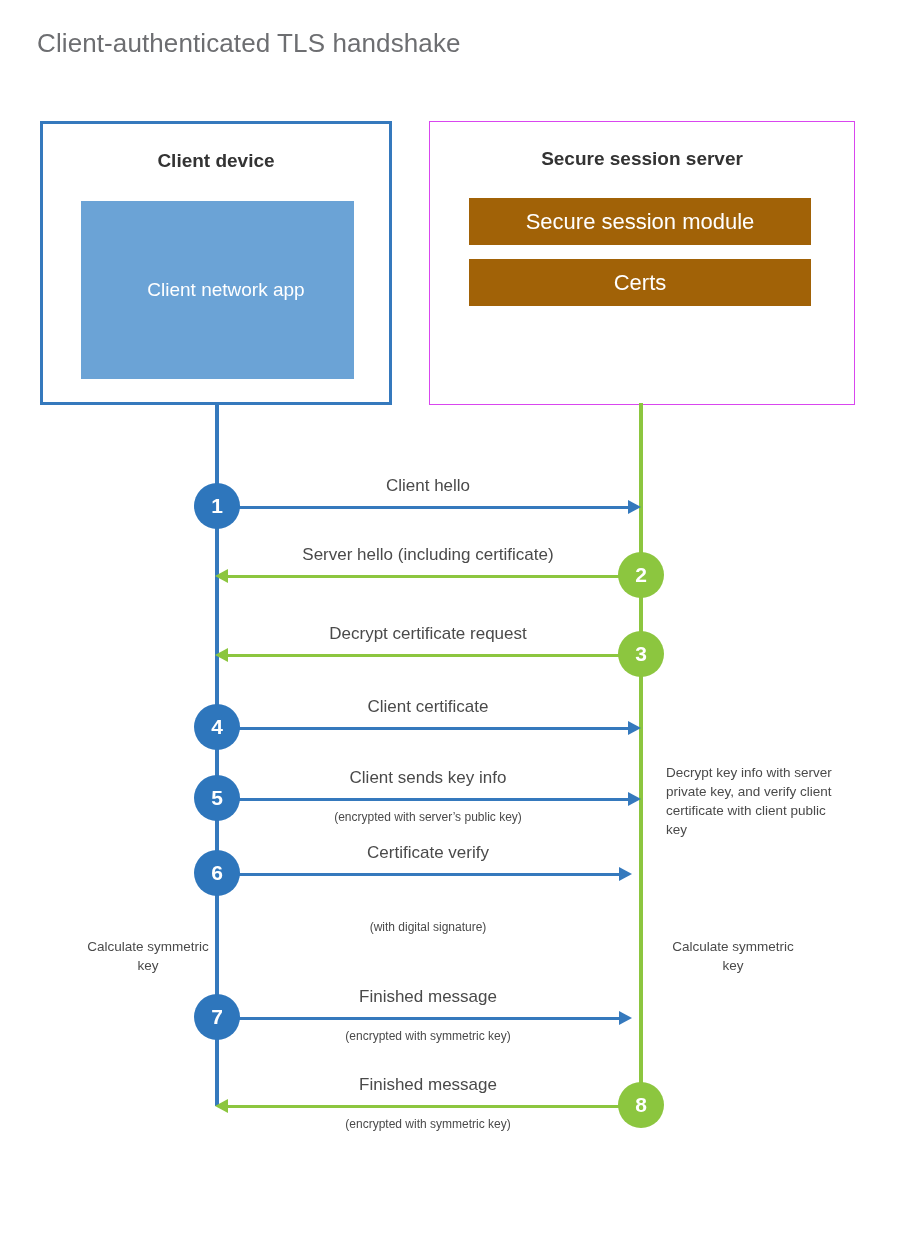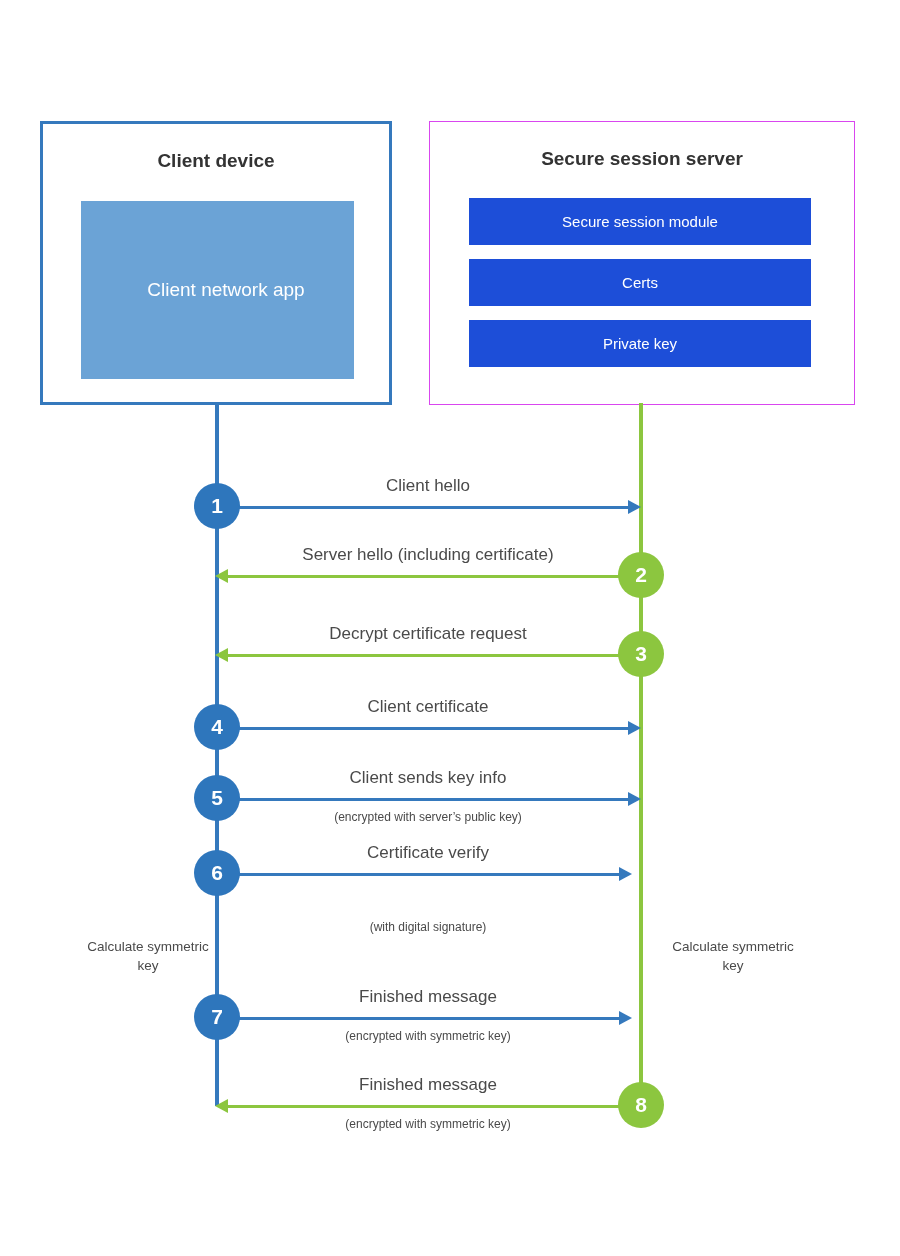--- a/index.html
+++ b/index.html
@@ -81,23 +81,23 @@
   }
 
   .server-bars {
     position: absolute;
     left: 39px;
     top: 76px;
     width: 342px;
   }
   .server-bar {
     height: 47px;
-    background: #1d4ed8;
+    background: #a16207;
     color: #ffffff;
-    font-size: 15px;
+    font-size: 22px;
     display: flex;
     align-items: center;
     justify-content: center;
     margin-bottom: 14px;
     box-sizing: border-box;
   }
 
   
   .lifeline {
     position: absolute;
@@ -205,32 +205,32 @@
     top: 937px;
     width: 130px;
     text-align: center;
   }
 </style>
 </head>
 <body>
 
 <div id="canvas">
 
+  <div class="page-title">Client-authenticated TLS handshake</div>
 
   <div class="party-box client">
     <div class="party-title">Client device</div>
     <div class="client-app">Client network app</div>
   </div>
 
   <div class="party-box server">
     <div class="party-title">Secure session server</div>
     <div class="server-bars">
       <div class="server-bar">Secure session module</div>
       <div class="server-bar">Certs</div>
-      <div class="server-bar">Private key</div>
     </div>
   </div>
 
   <div class="lifeline client-line"></div>
   <div class="lifeline server-line"></div>
 
   <div class="msg" style="top:506px">
     <div class="arrow-line blue" style="left:217px; width:411px;"></div>
     <div class="arrow-head right blue" style="left:628px;"></div>
     <div class="step-circle blue">1</div>
@@ -283,16 +283,17 @@
   </div>
 
   <div class="msg" style="top:1105px">
     <div class="arrow-line green" style="left:228px; width:400px;"></div>
     <div class="arrow-head left green" style="left:215px;"></div>
     <div class="step-circle green">8</div>
     <div class="msg-label" style="left:428px;">Finished message</div>
     <div class="msg-sublabel" style="left:428px;">(encrypted with symmetric key)</div>
   </div>
 
+  <div class="side-note decrypt">Decrypt key info with server private key, and verify client certificate with client public key</div>
   <div class="side-note calc-client">Calculate symmetric key</div>
   <div class="side-note calc-server">Calculate symmetric key</div>
 
 </div>
 
 </body></html>

